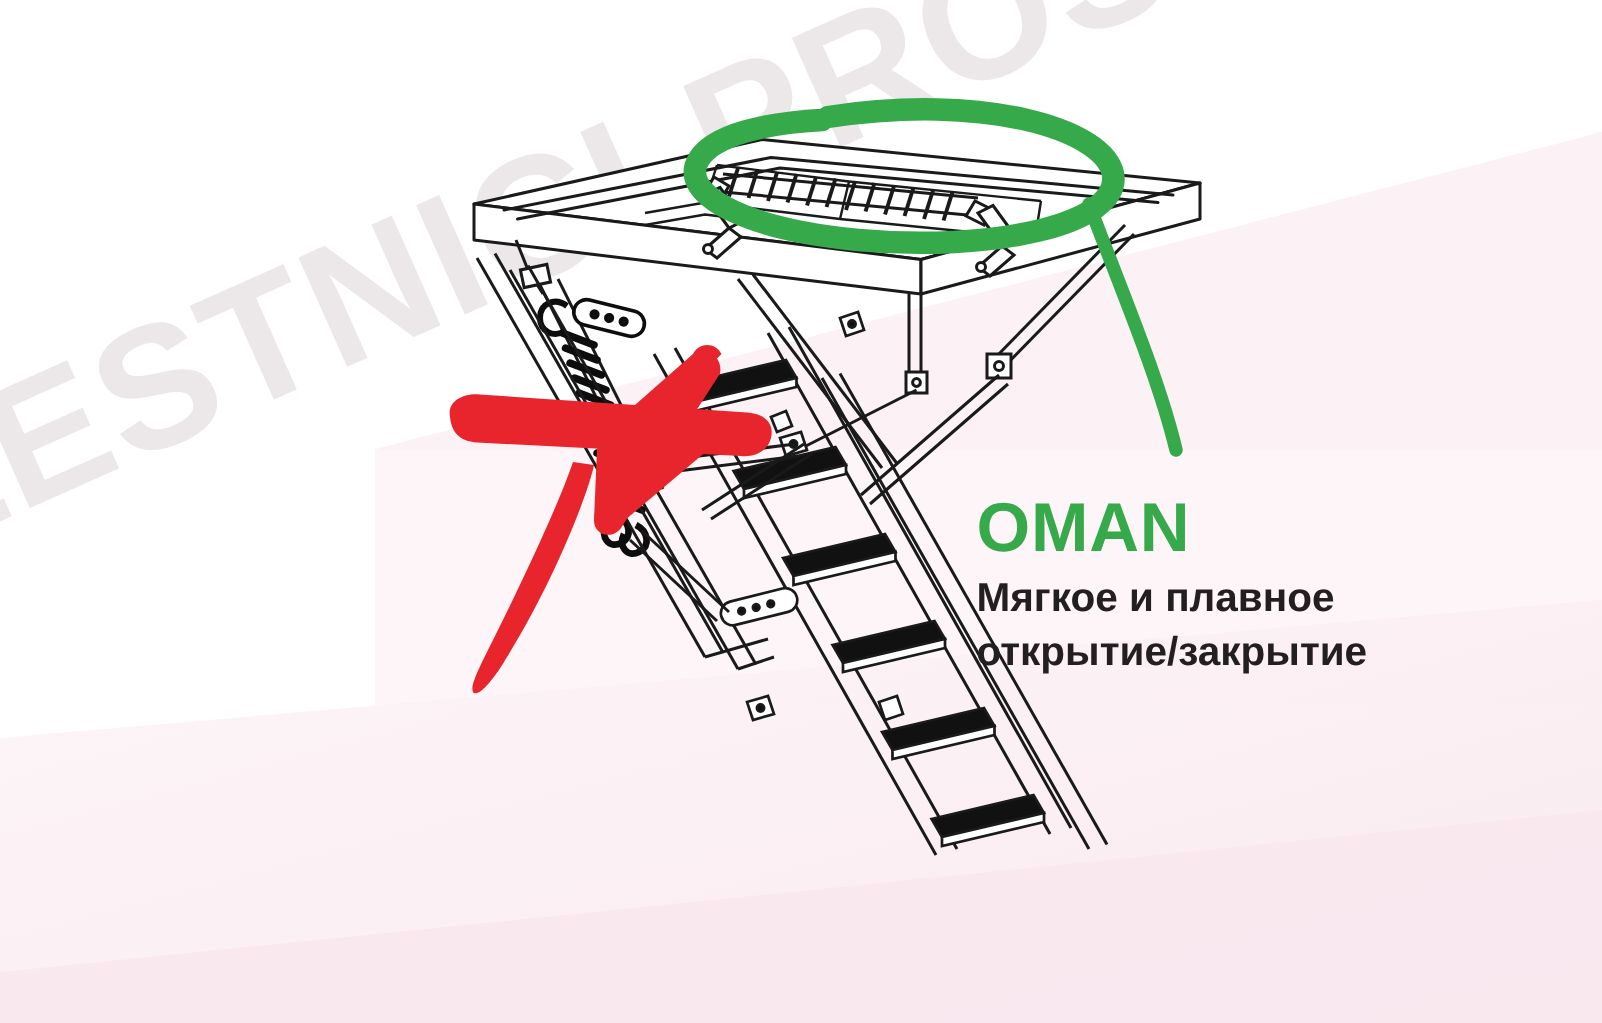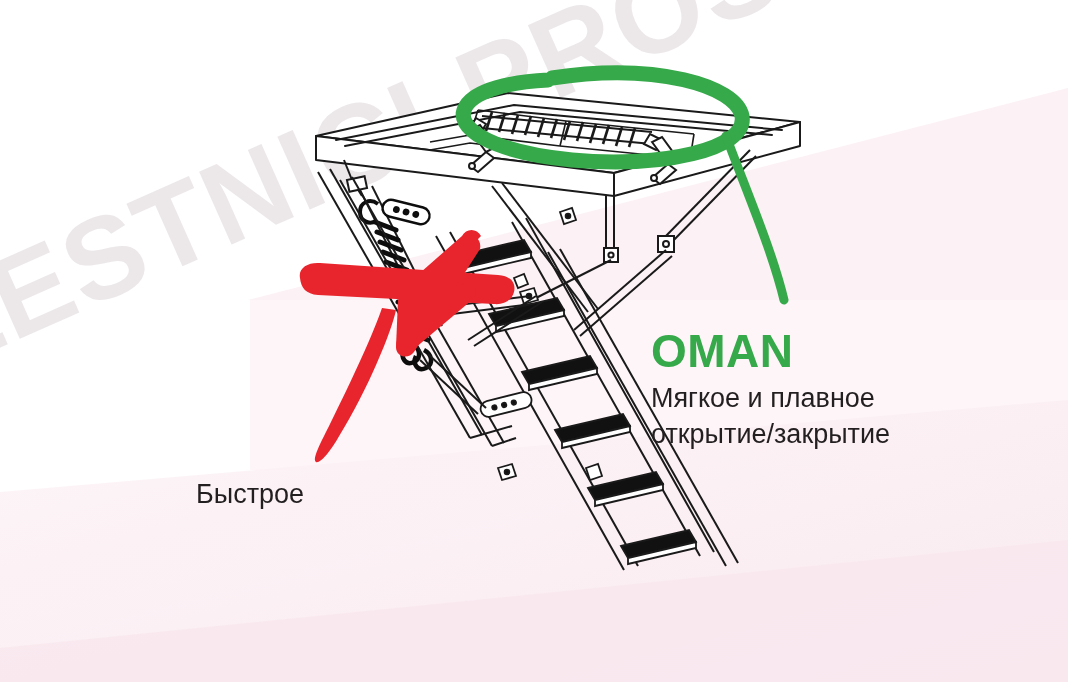--- a/index.html
+++ b/index.html
@@ -56,21 +56,21 @@
     letter-spacing:.5px;
   }
   .callout-oman .callout-title{color:#36a94a;}
   .callout-others .callout-title{color:#e8252c;}
 
   .callout-line{
     font-size:27px;
     line-height:1.34;
     color:#231f20;
     white-space:nowrap;
-    font-weight:400;
+    font-weight:700;
   }
 
   #oman-block{left:651px; top:328px;}
   #others-block{left:196px; top:476px;}
 </style>
 </head>
 <body>
 
 <div id="stage">
 
@@ -298,16 +298,15 @@
     </g>
   </svg>
 
   <div id="oman-block" class="callout callout-oman">
     <div class="callout-title">OMAN</div>
     <div class="callout-line">Мягкое и плавное</div>
     <div class="callout-line">открытие/закрытие</div>
   </div>
 
   <div id="others-block" class="callout callout-others">
-    <div class="callout-line">Быстрое</div>
   </div>
 
 </div>
 
 </body></html>

